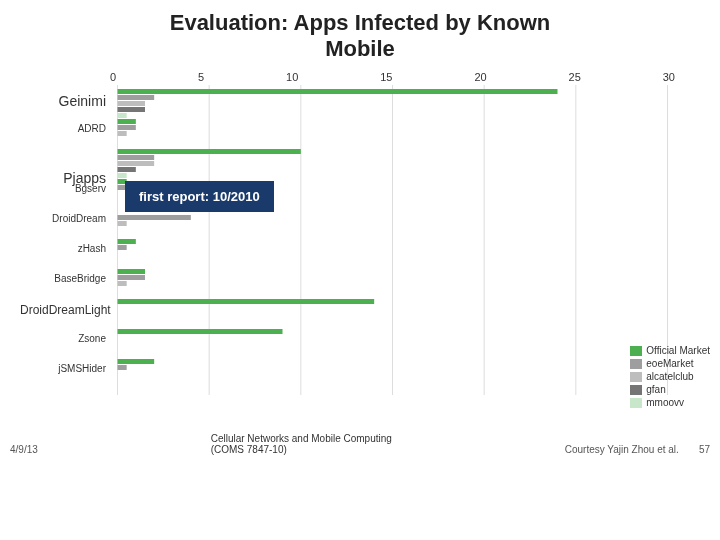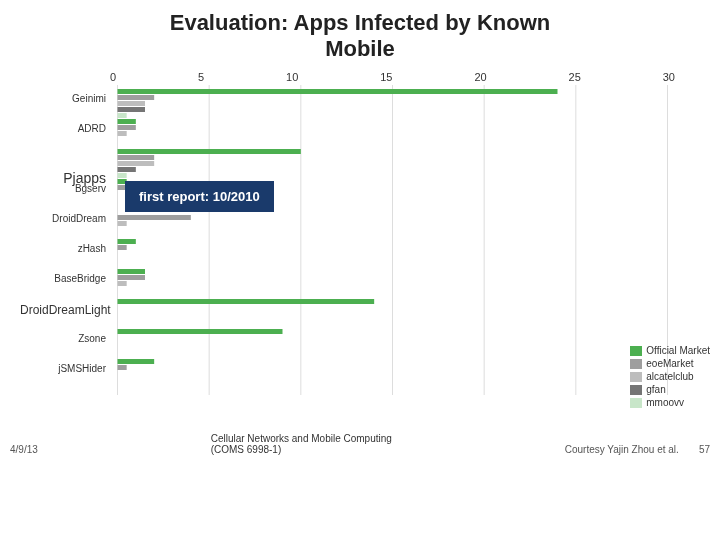--- a/index.html
+++ b/index.html
@@ -148,21 +148,21 @@
           <rect x="0" y="154" width="18.333333333333332" height="5" fill="#4caf50"></rect>
           <rect x="0" y="160" width="9.166666666666666" height="5" fill="#9e9e9e"></rect>
           <rect x="0" y="184" width="27.5" height="5" fill="#4caf50"></rect>
           <rect x="0" y="190" width="27.5" height="5" fill="#9e9e9e"></rect>
           <rect x="0" y="196" width="9.166666666666666" height="5" fill="#bdbdbd"></rect>
           <rect x="0" y="214" width="256.66666666666663" height="5" fill="#4caf50"></rect>
           <rect x="0" y="244" width="165" height="5" fill="#4caf50"></rect>
           <rect x="0" y="274" width="36.666666666666664" height="5" fill="#4caf50"></rect>
           <rect x="0" y="280" width="9.166666666666666" height="5" fill="#9e9e9e"></rect>
         </svg>
-    <div style="position: absolute; right: 100%; top: 8px; width: 90px; text-align: right; font-size: 10px; color: rgb(51, 51, 51); padding-right: 4px; white-space: nowrap;">Geinimi</div>
+    <div style="position: absolute; right: 100%; top: 8px; width: 90px; text-align: right; font-size: 14px; color: rgb(51, 51, 51); padding-right: 4px; white-space: nowrap;">Geinimi</div>
         <div style="position: absolute; right: 100%; top: 38px; width: 90px; text-align: right; font-size: 10px; color: rgb(51, 51, 51); padding-right: 4px; white-space: nowrap;">ADRD</div>
         <div style="position: absolute; right: 100%; top: 85px; width: 90px; text-align: right; font-size: 14px; color: rgb(51, 51, 51); padding-right: 4px; white-space: nowrap;">Pjapps</div>
         <div style="position: absolute; right: 100%; top: 98px; width: 90px; text-align: right; font-size: 10px; color: rgb(51, 51, 51); padding-right: 4px; white-space: nowrap;">Bgserv</div>
         <div style="position: absolute; right: 100%; top: 128px; width: 90px; text-align: right; font-size: 10px; color: rgb(51, 51, 51); padding-right: 4px; white-space: nowrap;">DroidDream</div>
         <div style="position: absolute; right: 100%; top: 158px; width: 90px; text-align: right; font-size: 10px; color: rgb(51, 51, 51); padding-right: 4px; white-space: nowrap;">zHash</div>
         <div style="position: absolute; right: 100%; top: 188px; width: 90px; text-align: right; font-size: 10px; color: rgb(51, 51, 51); padding-right: 4px; white-space: nowrap;">BaseBridge</div>
         <div style="position: absolute; right: 100%; top: 218px; width: 90px; text-align: right; font-size: 12px; color: rgb(51, 51, 51); padding-right: 4px; white-space: nowrap;">DroidDreamLight</div>
         <div style="position: absolute; right: 100%; top: 248px; width: 90px; text-align: right; font-size: 10px; color: rgb(51, 51, 51); padding-right: 4px; white-space: nowrap;">Zsone</div>
         <div style="position: absolute; right: 100%; top: 278px; width: 90px; text-align: right; font-size: 10px; color: rgb(51, 51, 51); padding-right: 4px; white-space: nowrap;">jSMSHider</div>
       </div>
@@ -191,20 +191,20 @@
       <div class="legend-item">
         <div class="legend-color" style="background: rgb(200, 230, 201);"></div>
         <span>mmoovv</span>
       </div>
     </div>
 
   <div class="footer">
     <div class="footer-left">4/9/13</div>
     <div class="footer-center">
       <div>Cellular Networks and Mobile Computing</div>
-      <div>(COMS 6998-1)</div>
+      <div>(COMS 7847-10)</div>
     </div>
     <div style="display:flex; gap:20px;">
       <div class="footer-right">Courtesy Yajin Zhou et al.</div>
       <div class="footer-right">57</div>
     </div>
   </div>
 </div>
 
 </body></html>

